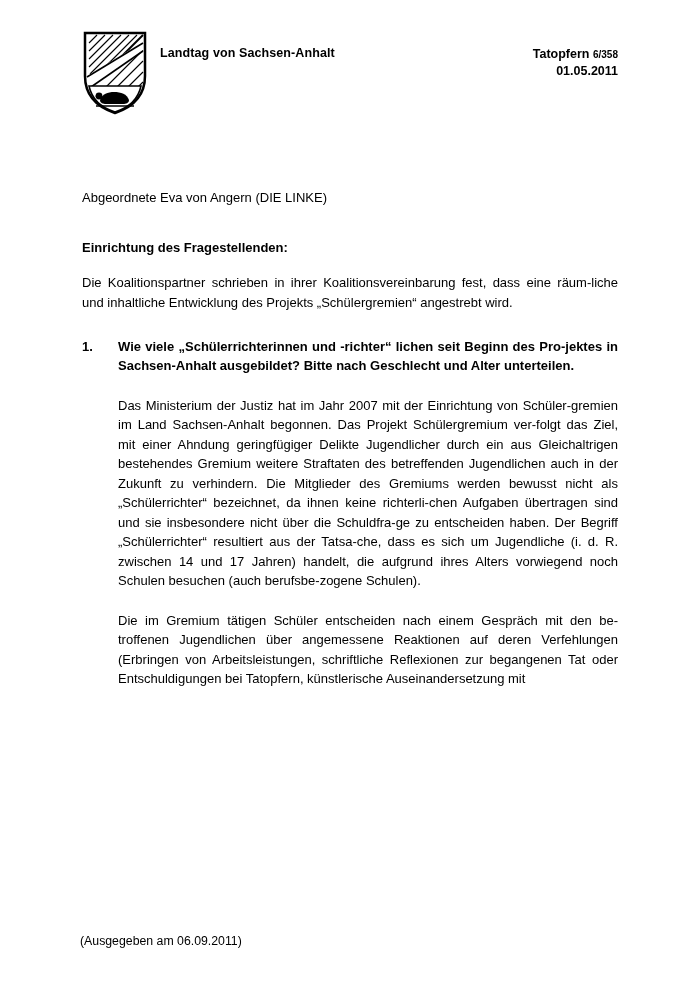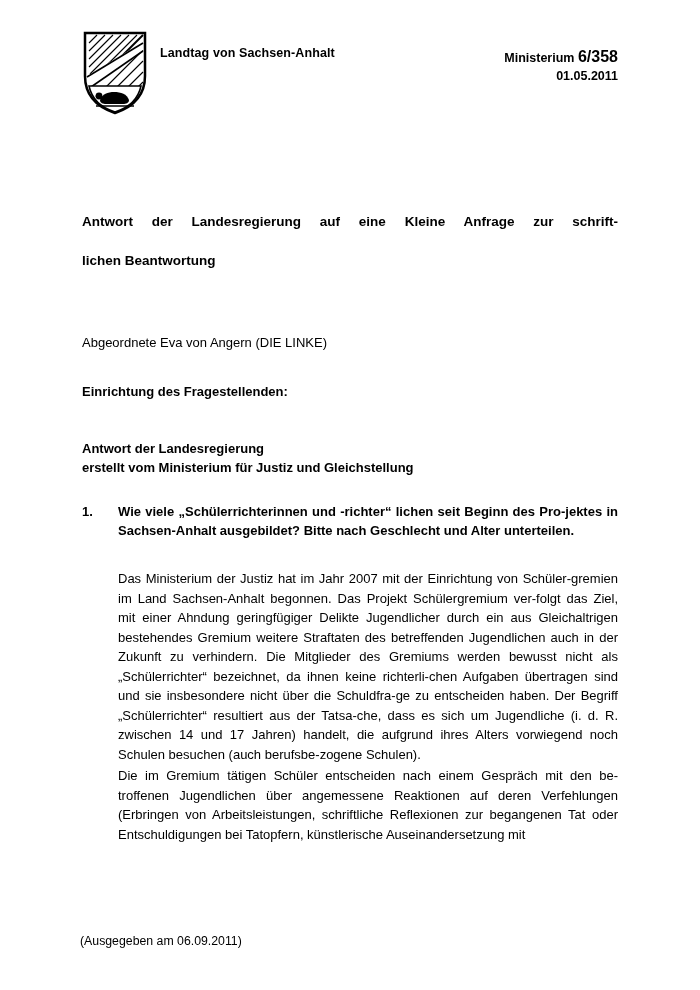--- a/index.html
+++ b/index.html
@@ -48,21 +48,21 @@
     white-space: nowrap;
   }
   .header-right {
     text-align: right;
     margin-top: 16px;
     font-size: 12.5px;
     font-weight: bold;
     line-height: 1.35;
   }
   .doc-number .num {
-    font-size: 16px;
+    font-size: 10px;
   }
 
   
   .doc-title {
     margin-top: 86px;
     font-size: 13.5px;
     font-weight: bold;
     line-height: 1.45;
     text-align: justify;
     text-justify: inter-word;
@@ -121,27 +121,27 @@
   .question .qnum {
     width: 36px;
     flex: 0 0 36px;
   }
   .question .qtext {
     flex: 1 1 auto;
     text-align: justify;
   }
 
   .answer-para {
-    margin-top: 28px;
+    margin-top: 20px;
     margin-left: 36px;
     text-align: justify;
     line-height: 1.5;
   }
   .answer-para + .answer-para {
-    margin-top: 2px;
+    margin-top: 20px;
   }
 
   
   .footer {
     position: absolute;
     left: 80px;
     bottom: 42px;
     font-size: 12.3px;
   }
 </style>
@@ -186,43 +186,36 @@
             <circle cx="17" cy="66" r="3.4"></circle>
             <path d="M13 66 L18 64 L18 69 Z"></path>
           </g>
           <line x1="14" y1="76" x2="52" y2="76" stroke="#000000" stroke-width="1.4"></line>
         </svg>
       </div>
       <div class="parliament-name">Landtag von Sachsen-Anhalt</div>
     </div>
     <div class="header-right">
       <div class="doc-number">
-        <span>Ministerium</span>
+        <span>Tatopfern</span>
         <span class="num">6/358</span>
       </div>
       <div>01.05.2011</div>
     </div>
   </div>
 
-  <div class="doc-title">
-    <span class="line1 title-justified">Antwort der Landesregierung auf eine Kleine Anfrage zur schrift-</span>
-    <span>lichen Beantwortung</span>
-  </div>
 
   <div class="block author">Abgeordnete Eva von Angern (DIE LINKE)</div>
 
 
 
   <div class="block prelim-head">Einrichtung des Fragestellenden:</div>
 
-
-  <div class="block answer-head">
-    <div>Antwort der Landesregierung</div>
-    <div>erstellt vom Ministerium für Justiz und Gleichstellung</div>
-  </div>
+  <div class="block prelim-text">Die Koalitionspartner schrieben in ihrer Koalitionsvereinbarung fest, dass eine räum-liche und inhaltliche Entwicklung des Projekts „Schülergremien“ angestrebt wird.</div>
+
 
   <div class="block question">
     <div class="qnum">1.</div>
     <div class="qtext">Wie viele „Schülerrichterinnen und -richter“ lichen seit Beginn des Pro-jektes in Sachsen-Anhalt ausgebildet? Bitte nach Geschlecht und Alter unterteilen.</div>
   </div>
 
   <div class="block answer-para">Das Ministerium der Justiz hat im Jahr 2007 mit der Einrichtung von Schüler-gremien im Land Sachsen-Anhalt begonnen. Das Projekt Schülergremium ver-folgt das Ziel, mit einer Ahndung geringfügiger Delikte Jugendlicher durch ein aus Gleichaltrigen bestehendes Gremium weitere Straftaten des betreffenden Jugendlichen auch in der Zukunft zu verhindern. Die Mitglieder des Gremiums werden bewusst nicht als „Schülerrichter“ bezeichnet, da ihnen keine richterli-chen Aufgaben übertragen sind und sie insbesondere nicht über die Schuldfra-ge zu entscheiden haben. Der Begriff „Schülerrichter“ resultiert aus  der Tatsa-che, dass es sich um Jugendliche (i. d. R. zwischen 14 und 17 Jahren) handelt, die aufgrund ihres Alters vorwiegend noch Schulen besuchen (auch berufsbe-zogene Schulen).</div>
 
   <div class="block answer-para">Die im Gremium tätigen Schüler entscheiden nach einem Gespräch mit den be-troffenen Jugendlichen über angemessene Reaktionen auf deren Verfehlungen (Erbringen von Arbeitsleistungen, schriftliche Reflexionen zur begangenen Tat oder Entschuldigungen bei Tatopfern, künstlerische Auseinandersetzung mit</div>
 

